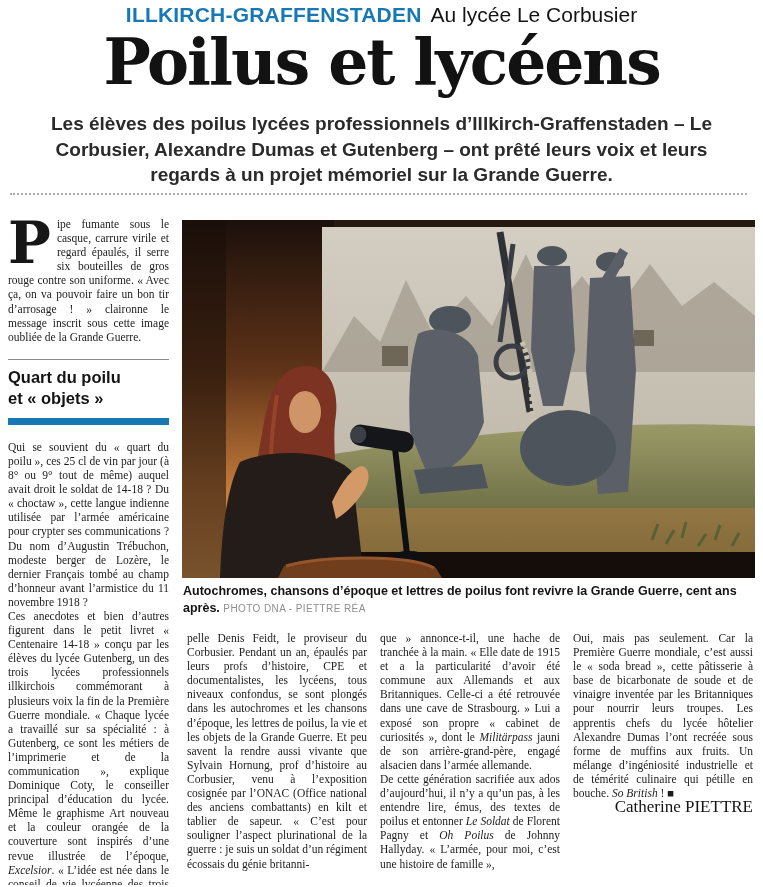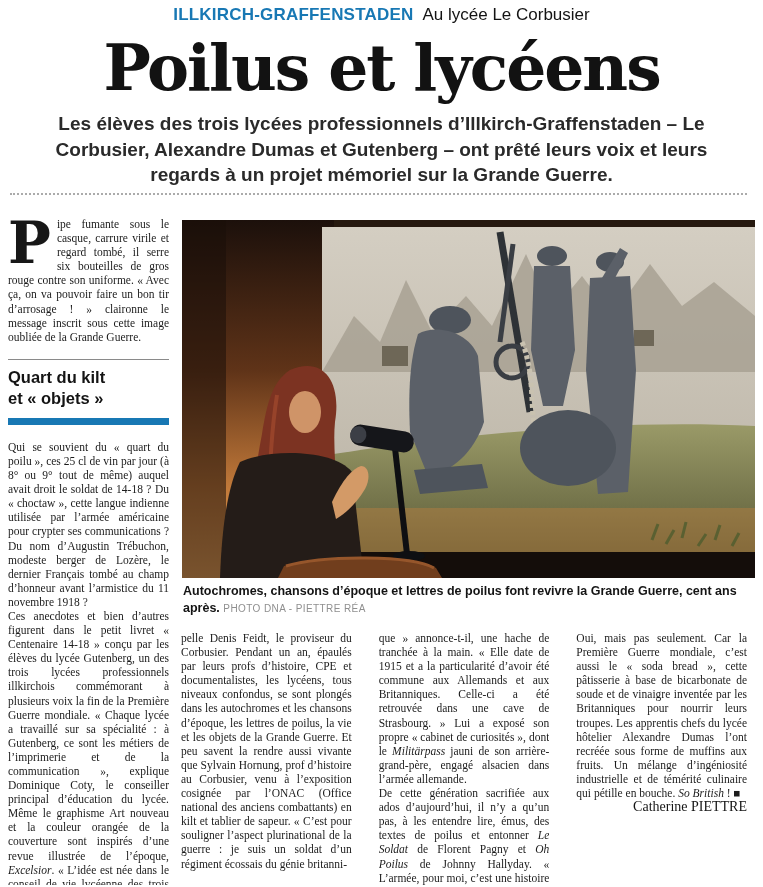--- a/index.html
+++ b/index.html
@@ -4,26 +4,26 @@
 <style>
   html,body{margin:0;padding:0;}
   body{
     width:763px;height:887px;position:relative;overflow:hidden;
     background:#ffffff;color:#1b1b1b;
     font-family:"Liberation Serif", serif;
   }
   
   .kicker{
     position:absolute;top:5px;left:0;right:0;text-align:center;
-    font-family:"Liberation Sans", sans-serif;font-size:17px;line-height:20px;
+    font-family:"Liberation Sans", sans-serif;font-size:21px;line-height:20px;
   }
   .kicker-location{font-weight:700;color:var(--accent,#1878b4);letter-spacing:.2px;margin-right:9px;}
   .kicker-context{font-weight:400;color:#141414;}
   .headline{
-    position:absolute;top:22px;left:0;right:0;margin:6px;text-align:center;
+    position:absolute;top:22px;left:0;right:0;margin:0;text-align:center;
     font-family:"DejaVu Serif", serif;font-weight:800;font-size:63px;line-height:80px;
     letter-spacing:-2px;color:#121212;
   }
   .lede{
     position:absolute;top:111px;left:32px;width:699px;margin:0;text-align:center;
     font-family:"Liberation Sans", sans-serif;font-weight:600;font-size:19px;
     line-height:25.5px;color:#2a2a2a;
   }
   .dotted-rule{
     position:absolute;top:193px;left:10px;width:737px;height:0;
@@ -53,53 +53,53 @@
   .photo-caption{
     position:absolute;left:183px;top:583px;width:572px;margin:0;
     font-family:"Liberation Sans", sans-serif;font-size:12.5px;font-weight:700;
     line-height:17px;color:#141414;
   }
   .photo-credit{
     font-weight:400;font-size:10px;color:#8f8f8f;letter-spacing:.4px;
   }
   
   .bottom-cols{
-    position:absolute;left:181px;top:631px;width:566px;height:256px;
-    display:flex;gap:27px;
+    position:absolute;left:187px;top:631px;width:566px;height:256px;
+    display:flex;gap:13px;
   }
   .bcol{
     flex:1;font-size:11.5px;line-height:14.1px;text-align:justify;
     hyphens:auto;overflow:hidden;
   }
   .bcol p{margin:0;}
   .byline{
-    text-align:right;font-size:14px;font-family:"Liberation Serif", serif;
+    text-align:right;font-size:17px;font-family:"Liberation Serif", serif;
     margin-top:1px;color:#141414;
   }
 </style>
 </head>
 <body>
 
 <div class="kicker">
   <span class="kicker-location">ILLKIRCH-GRAFFENSTADEN</span><span class="kicker-context">Au lycée Le Corbusier</span>
 </div>
 
 <h1 class="headline">Poilus et lycéens</h1>
 
-<p class="lede">Les élèves des trois lycées professionnels d’Illkirch-Graffenstaden – Le Corbusier, Alexandre Dumas et Gutenberg – ont prêté leurs voix et leurs regards à un projet mémoriel sur la Grande Guerre.</p>
+<p class="lede">Les élèves des poilus lycées professionnels d’Illkirch-Graffenstaden – Le Corbusier, Alexandre Dumas et Gutenberg – ont prêté leurs voix et leurs regards à un projet mémoriel sur la Grande Guerre.</p>
 
 <div class="dotted-rule"></div>
 
 <div class="left-col">
-  <p><span class="dropcap">P</span><span>ipe fumante sous le casque, carrure virile et regard tombé, il serre six bouteilles de gros rouge contre son uniforme. « Avec ça, on va pouvoir faire un bon tir d’arrosage ! » claironne le message inscrit sous cette image oubliée de la Grande Guerre.</span></p>
+  <p><span class="dropcap">P</span><span>ipe fumante sous le casque, carrure virile et regard épaulés, il serre six bouteilles de gros rouge contre son uniforme. « Avec ça, on va pouvoir faire un bon tir d’arrosage ! » claironne le message inscrit sous cette image oubliée de la Grande Guerre.</span></p>
 
   <div class="crosshead-block">
     <hr class="crosshead-rule">
     <p class="crosshead">
-      <span>Quart du kilt</span><br>
+      <span>Quart du poilu</span><br>
       <span>et « objets »</span>
     </p>
     <div class="crosshead-bar"></div>
   </div>
 
   <p class="after-crosshead">Qui se souvient du « quart du poilu », ces 25 cl de vin par jour (à 8° ou 9° tout de même) auquel avait droit le soldat de 14-18 ? Du « choctaw », cette langue indienne utilisée par l’armée américaine pour crypter ses communications ? Du nom d’Augustin Trébuchon, modeste berger de Lozère, le dernier Français tombé au champ d’honneur avant l’armistice du 11 novembre 1918 ?</p>
   <p>Ces anecdotes et bien d’autres figurent dans le petit livret « Centenaire 14-18 » conçu par les élèves du lycée Gutenberg, un des trois lycées professionnels illkirchois commémorant à plusieurs voix la fin de la Première Guerre mondiale. « Chaque lycée a travaillé sur sa spécialité : à Gutenberg, ce sont les métiers de l’imprimerie et de la communication », explique Dominique Coty, le conseiller principal d’éducation du lycée. Même le graphisme Art nouveau et la couleur orangée de la couverture sont inspirés d’une revue illustrée de l’époque, <i>Excelsior</i>. « L’idée est née dans le conseil de vie lycéenne des trois lycées », rap-</p>
 </div>
 
 <div class="photo-wrap">

